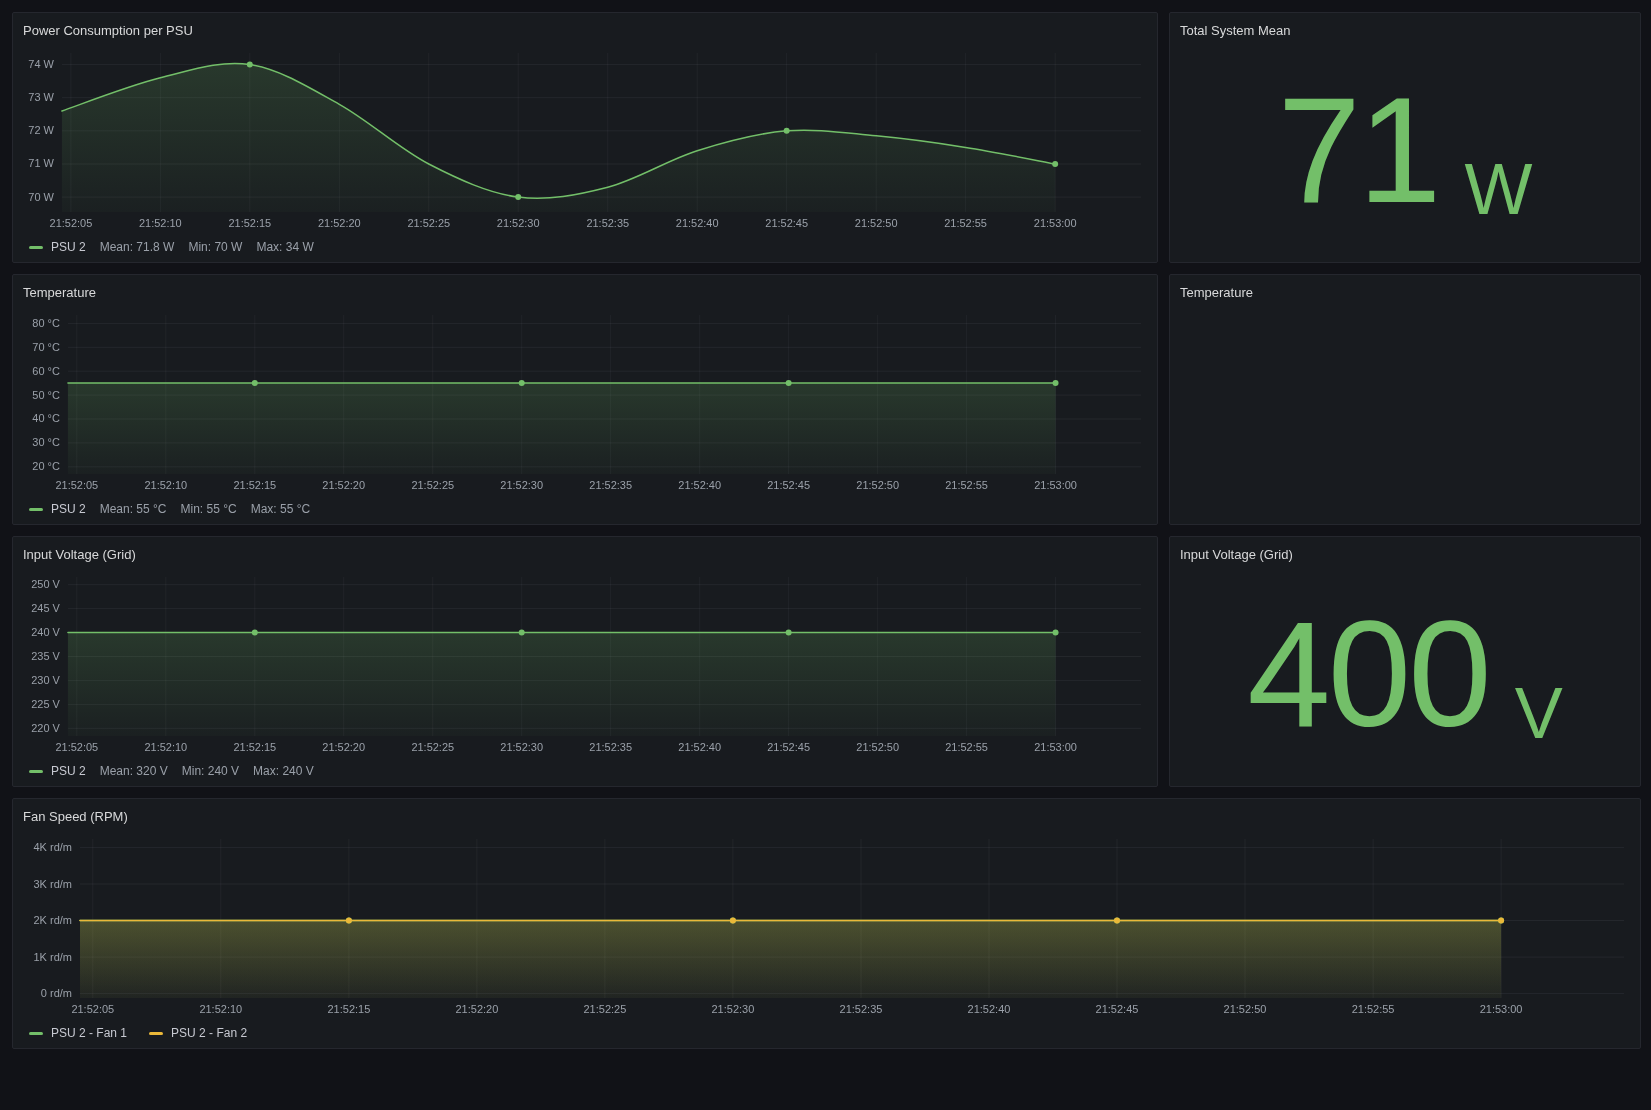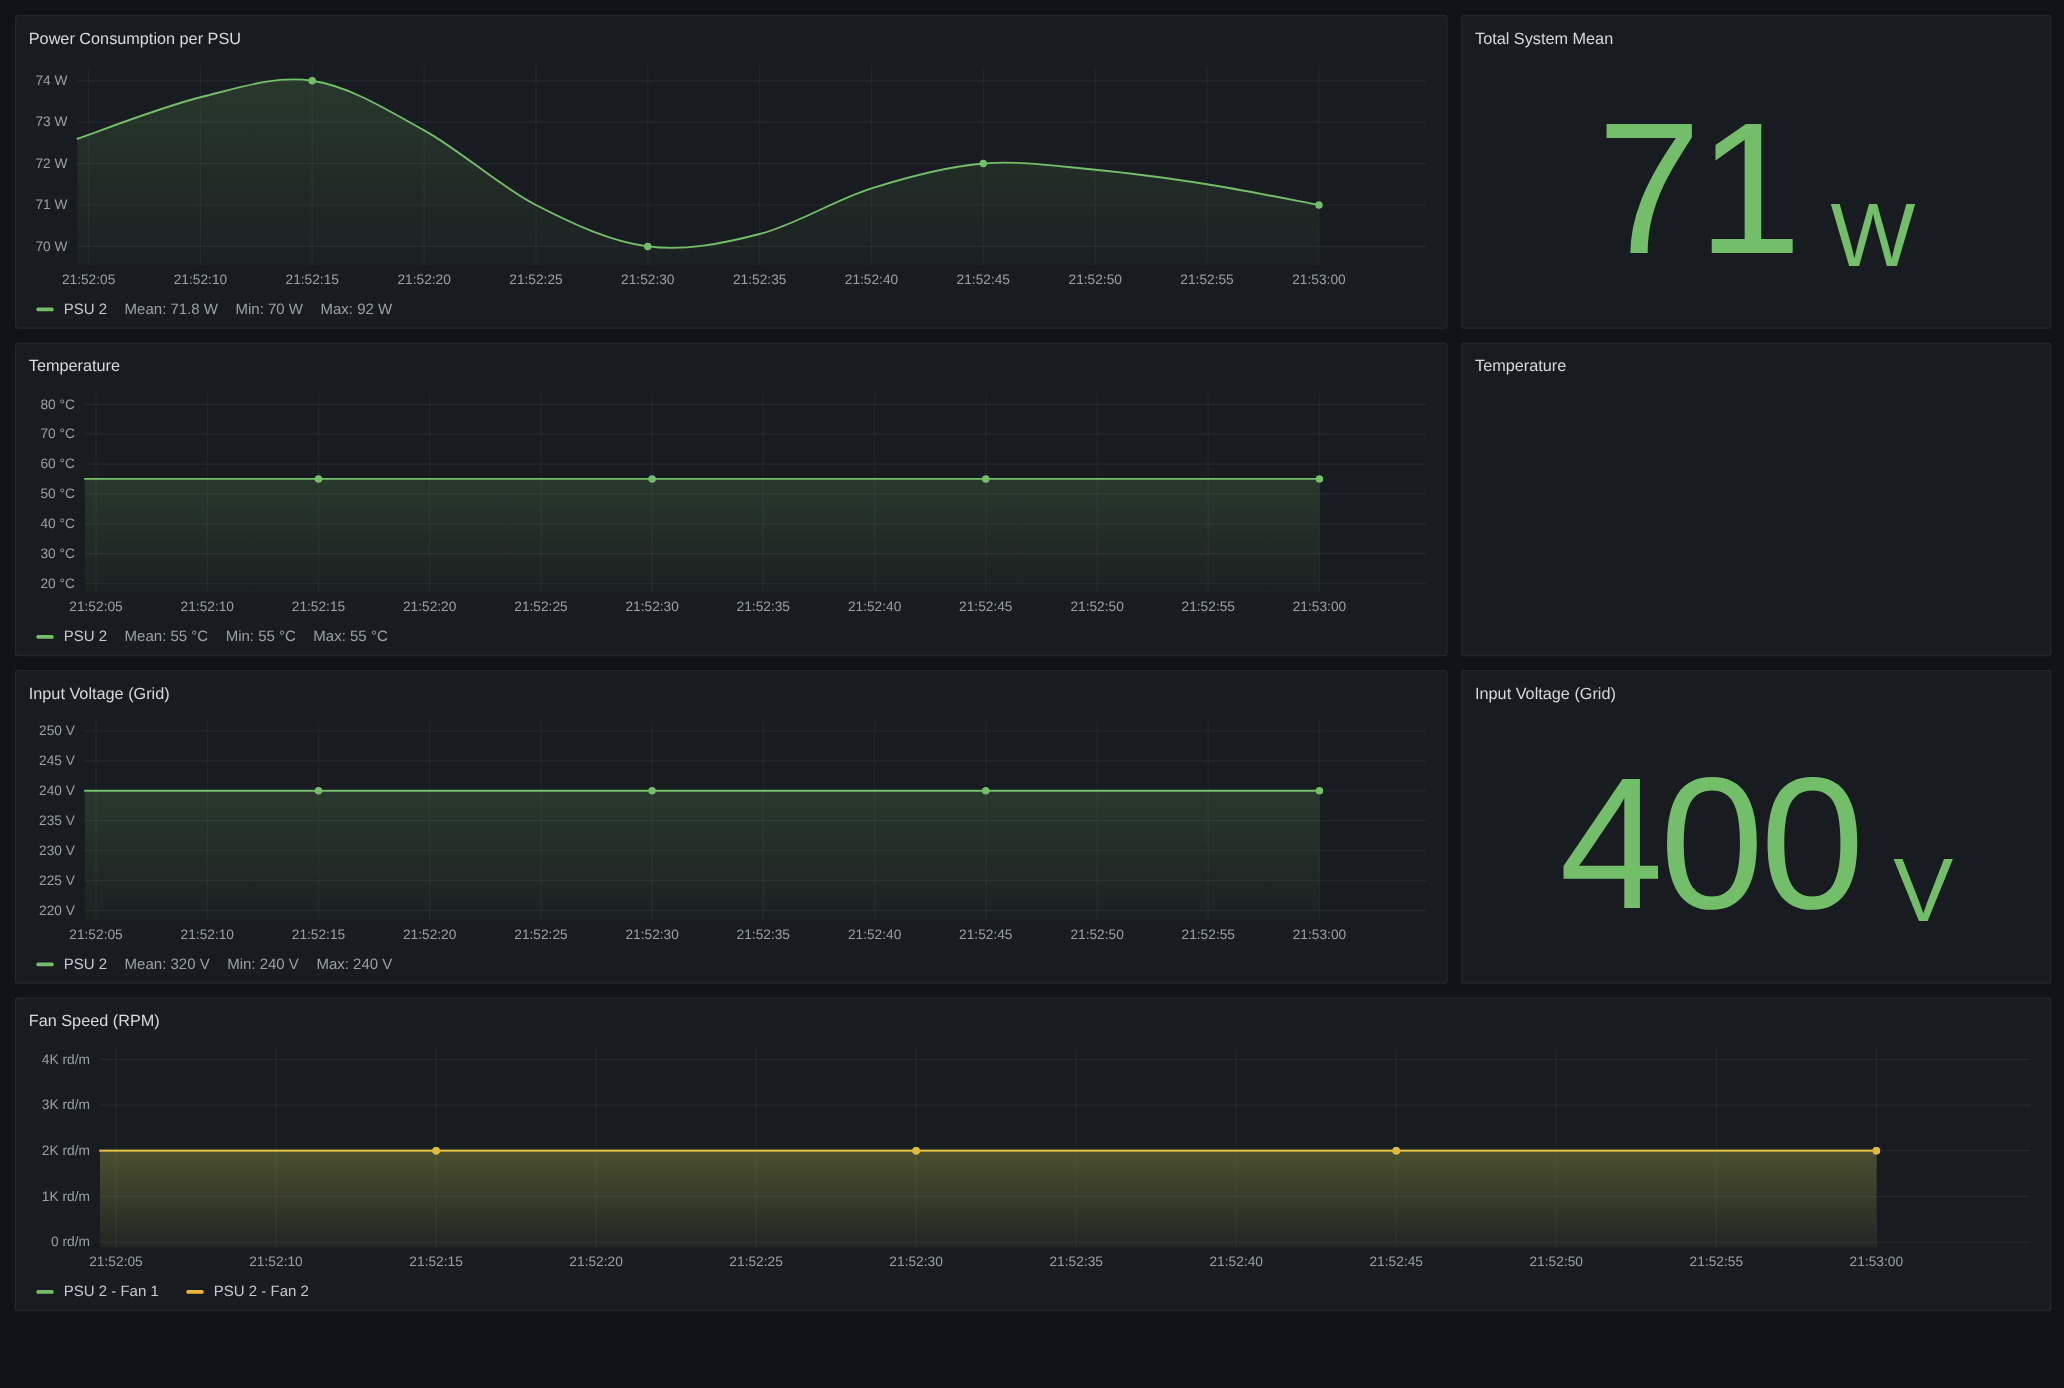--- a/index.html
+++ b/index.html
@@ -108,21 +108,21 @@
           <circle cx="765.0" cy="87.8" r="3" fill="#73bf69"></circle>
           <circle cx="1034.0" cy="121.0" r="3" fill="#73bf69"></circle>
         </svg>
     </div>
     <div class="legend">
       <div class="legend-item">
         <span class="swatch" style="background: rgb(115, 191, 105);"></span>
         <span class="legend-name">PSU 2</span>
         <span class="legend-stat">Mean: 71.8 W</span>
         <span class="legend-stat">Min: 70 W</span>
-        <span class="legend-stat">Max: 92 W</span>
+        <span class="legend-stat">Max: 34 W</span>
       </div>
     </div>
   </section>
 
   <section class="panel">
     <h2 class="panel-title">Total System Mean</h2>
     <div class="stat-value">
       <div class="stat-inline">
         <span class="stat-number">71</span>
         <span class="stat-unit">W</span>

